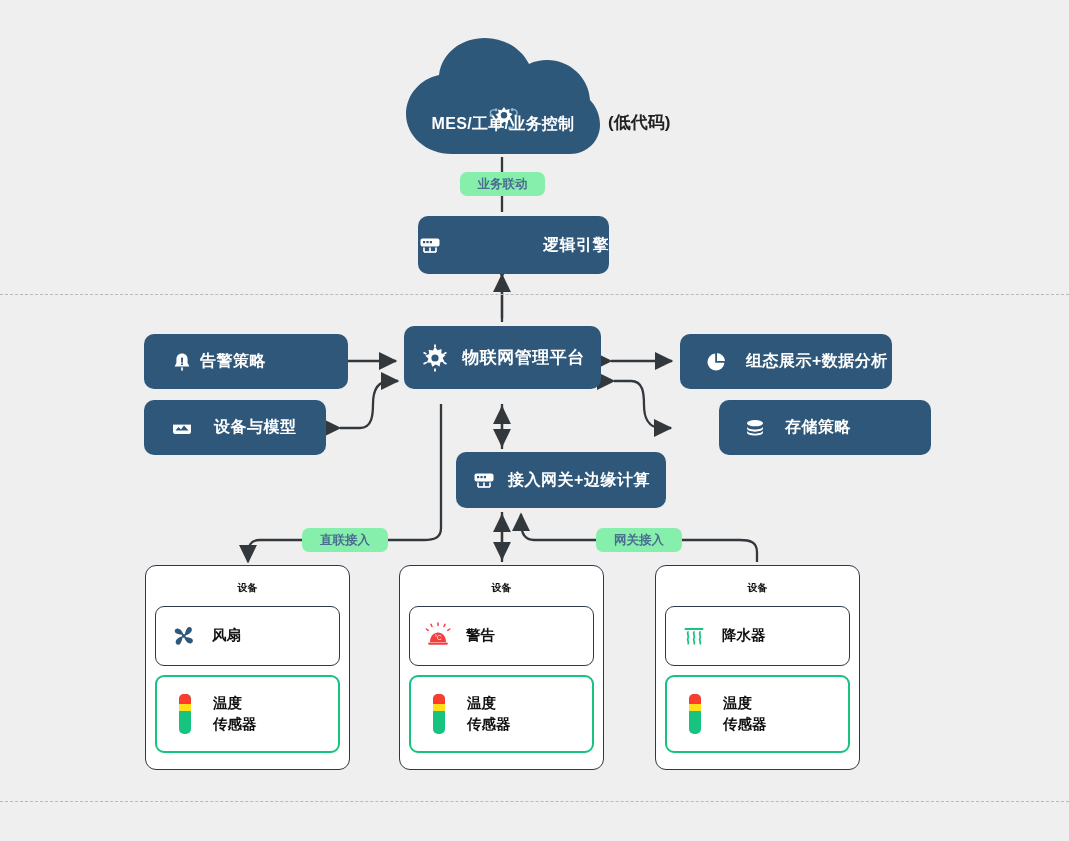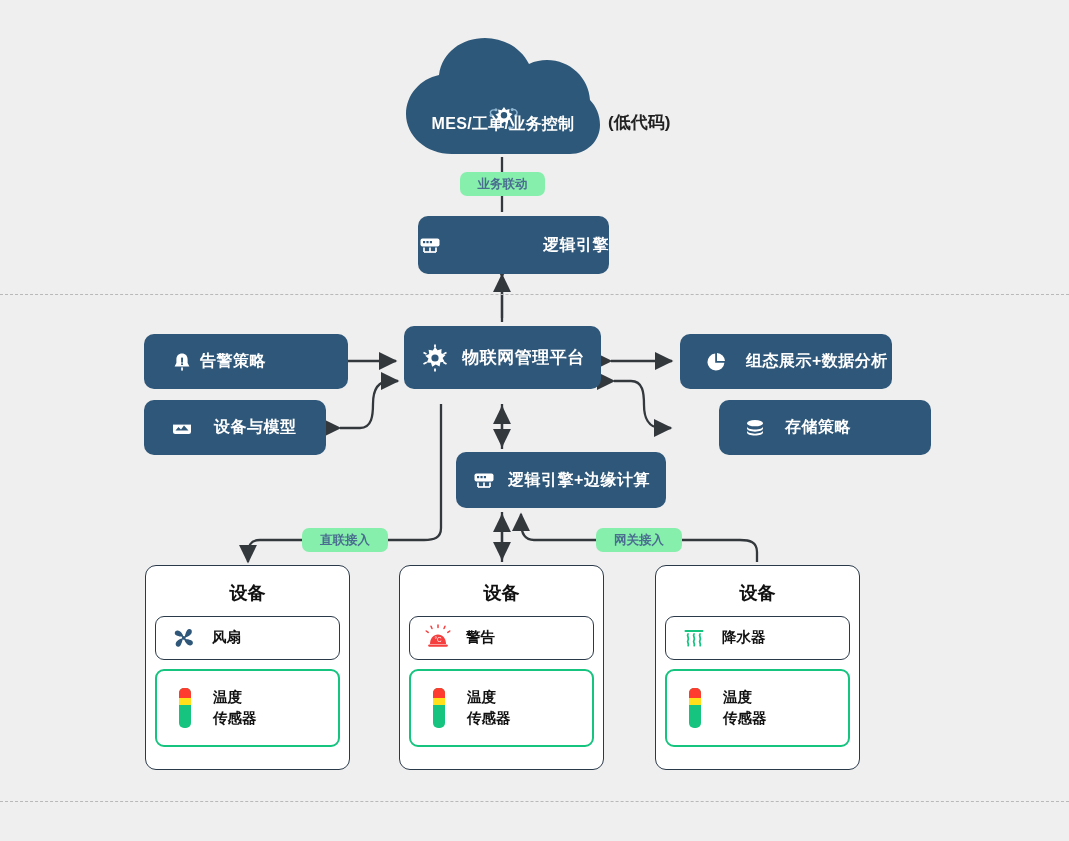--- a/index.html
+++ b/index.html
@@ -113,36 +113,36 @@
     position: absolute;
     background: #ffffff;
     border: 1.6px solid #2b3a4a;
     border-radius: 11px;
     box-sizing: border-box;
     z-index: 3;
     padding: 9px;
   }
   .devcard .dev-title {
     text-align: center;
-    font-size: 18px;
+    font-size: 10px;
     font-weight: bold;
     color: #111;
     margin: 6px 0 11px 0;
   }
   .subcard {
     border-radius: 9px;
     box-sizing: border-box;
     display: flex;
     align-items: center;
     gap: 14px;
     padding: 0 14px;
   }
   .subcard.plain {
     border: 1.4px solid #2b3a4a;
-    height: 44px;
+    height: 60px;
     margin-bottom: 9px;
   }
   .subcard.green {
     border: 2.2px solid #16c47f;
     height: 78px;
   }
   .subcard .stext {
     font-size: 14.5px;
     font-weight: bold;
     color: #111;
@@ -355,21 +355,21 @@
         <rect x="8.4" y="8" width="2.2" height="2.2" fill="#2e5779"></rect>
         <rect x="11.8" y="8" width="2.2" height="2.2" fill="#2e5779"></rect>
         <g stroke="#ffffff" stroke-width="1.7" fill="none">
           <path d="M6,14.5 L6,19"></path>
           <path d="M12,14.5 L12,19"></path>
           <path d="M18,14.5 L18,19"></path>
           <path d="M6,19 L18,19"></path>
         </g>
       </svg>
     </span>
-    <span class="label">逻辑引擎+边缘计算</span>
+    <span class="label">接入网关+边缘计算</span>
   </div>
 
   <div class="pill" style="left:302px; top:528px; width:86px; height:24px;">
     <span>直联接入</span>
   </div>
   <div class="pill" style="left:596px; top:528px; width:86px; height:24px;">
     <span>网关接入</span>
   </div>
 
   <div class="devcard" style="left:145px; top:565px; width:205px; height:205px;">

